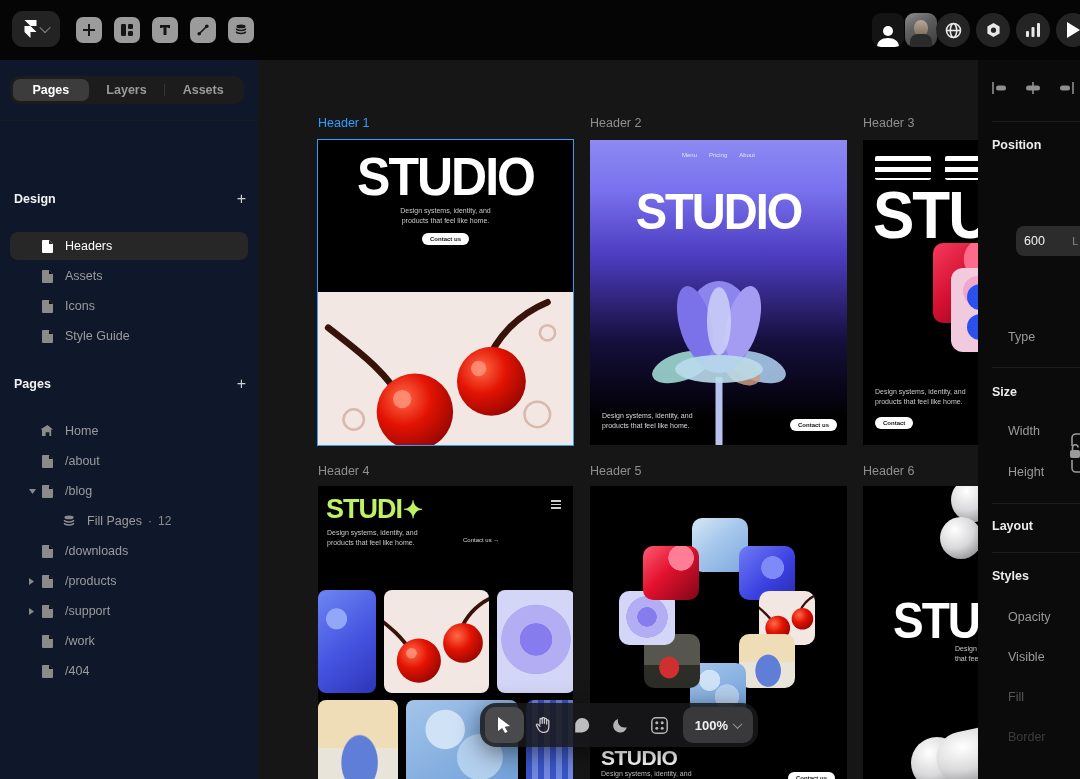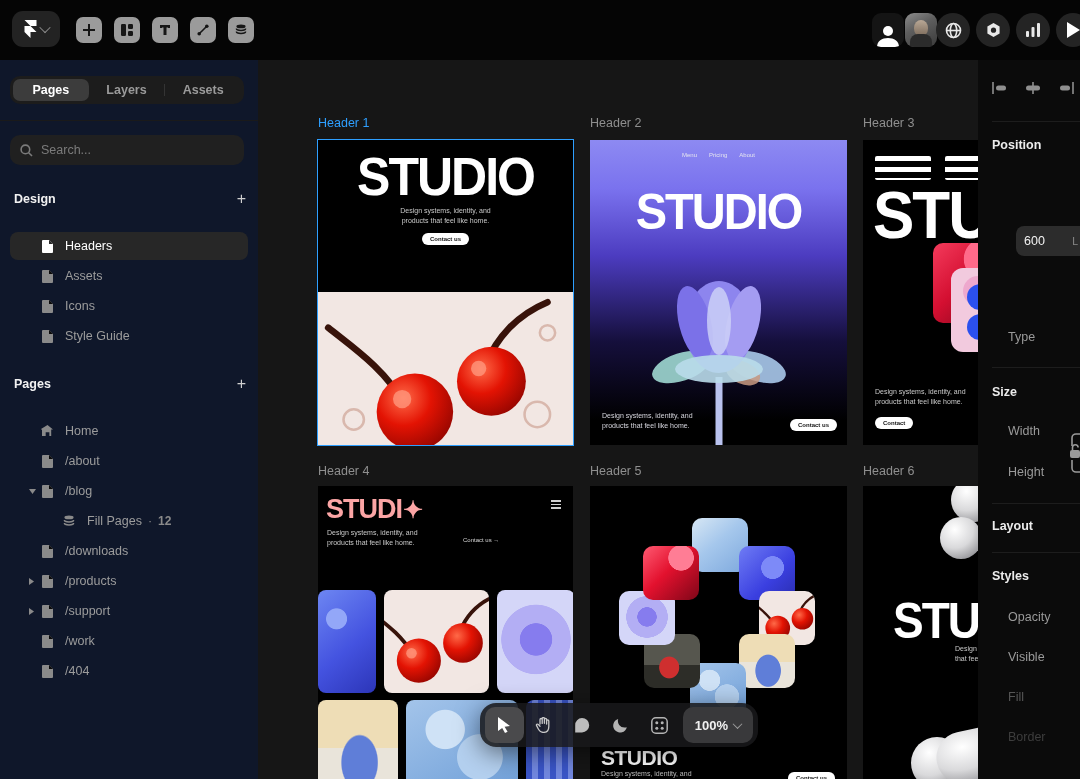--- a/index.html
+++ b/index.html
@@ -44,21 +44,21 @@
   .search input::placeholder { color:#7b7b7b; }
   .sec-head { position:absolute; left:14px; right:12px; height:16px; display:flex; justify-content:space-between;
               align-items:center; color:#f2f2f2; font-size:12.5px; font-weight:700; }
   .plus-btn { color:#cfcfcf; font-size:16px; font-weight:400; line-height:1; cursor:pointer; }
   .side-item { position:absolute; left:10px; width:238px; height:28px; display:flex; align-items:center;
                color:#9c9c9c; font-size:12.5px; border-radius:8px; cursor:pointer; }
   .side-item .ic { width:14px; margin-left:30px; margin-right:11px; display:flex; justify-content:center; color:#8a8a8a; }
   .side-item.selected { background:#272727; color:#ffffff; }
   .side-item.selected .ic { color:#ffffff; }
   .tree-chev { position:absolute; left:19px; width:8px; display:flex; color:#8a8a8a; }
-  .count { color:#8a8a8a; margin-left:6px; font-size:12px;font-weight:bold; }
+  .count { color:#8a8a8a; margin-left:6px; font-size:12px; }
   .dot-sep { color:#8a8a8a; margin-left:6px; }
 
   
   .canvas { position:absolute; left:258px; top:60px; width:720px; bottom:0; background:#161616; overflow:hidden; z-index:5; }
   .frame-label { position:absolute; font-size:12.5px; color:#8f8f8f; cursor:pointer; }
   .frame-label.sel { color:#2e9fff; }
   .card { position:absolute; background:#000; overflow:hidden; cursor:pointer; }
   .card.sel { outline:2px solid #2e9fff; outline-offset:-1px; }
 
   .studio-xl { font-weight:bold; color:#fff; letter-spacing:-2px; line-height:1; transform:scaleY(1.08); }
@@ -93,21 +93,21 @@
                 background:radial-gradient(circle at 70% 20%, #ff6a8a 0 25%, transparent 26%),
                            linear-gradient(135deg,#f43b5c 0%,#d40f31 45%,#700518 100%); }
   .c3-pinkcard { position:absolute; left:88px; top:128px; width:92px; height:84px; border-radius:12px; background:#f2cade; }
   .c3-pinkcard .b1,.c3-pinkcard .b2 { position:absolute; width:26px; height:26px; border-radius:50%; background:#2b50ee; }
   .c3-pinkcard .b1{ left:16px; top:16px; } .c3-pinkcard .b2{ left:16px; top:46px; }
   .c3-pinkcard .p1 { position:absolute; left:12px; top:8px; width:30px; height:30px; border-radius:50%; background:#eea8cd; }
   .c3 .tagline { position:absolute; left:12px; bottom:38px; width:118px; text-align:left; }
   .c3 .pill { position:absolute; left:12px; bottom:16px; }
 
   
-  .c4-logo { position:absolute; left:8px; top:8px; color:#fca5a5; font-weight:bold; font-size:27px; letter-spacing:-1px;
+  .c4-logo { position:absolute; left:8px; top:8px; color:#bef264; font-weight:bold; font-size:27px; letter-spacing:-1px;
              display:flex; align-items:center; }
   .c4-star { font-size:24px; margin-left:1px; }
   .c4-burger { position:absolute; right:12px; top:14px; width:10px; display:flex; flex-direction:column; gap:2px; }
   .c4-burger i { height:1.5px; background:#cfcfcf; display:block; }
   .c4 .tagline { position:absolute; left:9px; top:42px; width:118px; text-align:left; }
   .c4-cta { position:absolute; left:145px; top:51px; color:#d8d8d8; font-size:6px; }
   .mini-tile { position:absolute; border-radius:8px; overflow:hidden; }
   .mini-tile svg { width:100%; height:100%; display:block; }
 
   
@@ -263,27 +263,20 @@
 
   <div class="sidebar">
     <div class="tabs">
       <div class="tab active">Pages</div>
       <div class="tab">Layers</div>
       <div class="tab-div"></div>
       <div class="tab">Assets</div>
     </div>
     <div class="side-divider"></div>
 
-    <div class="search">
-      <svg width="13" height="13" viewBox="0 0 13 13">
-        <circle cx="5.4" cy="5.4" r="4.3" stroke="#7b7b7b" stroke-width="1.6" fill="none"></circle>
-        <path d="M8.7 8.7L12 12" stroke="#7b7b7b" stroke-width="1.6"></path>
-        </svg>
-      <input type="text" placeholder="Search..." style="">
-    </div>
 
     <div class="sec-head" style="top:131px">
       <span>Design</span>
       <span class="plus-btn">+</span>
     </div>
     <div class="side-item selected" style="top:172px">
       <span class="ic">
         <svg width="11" height="13" viewBox="0 0 11 13">
             <path d="M1 0h6l4 4v8a1 1 0 0 1-1 1H1a1 1 0 0 1-1-1V1a1 1 0 0 1 1-1z" fill="currentColor"></path>
             <path d="M7 0l4 4H7z" fill="#272727"></path>

